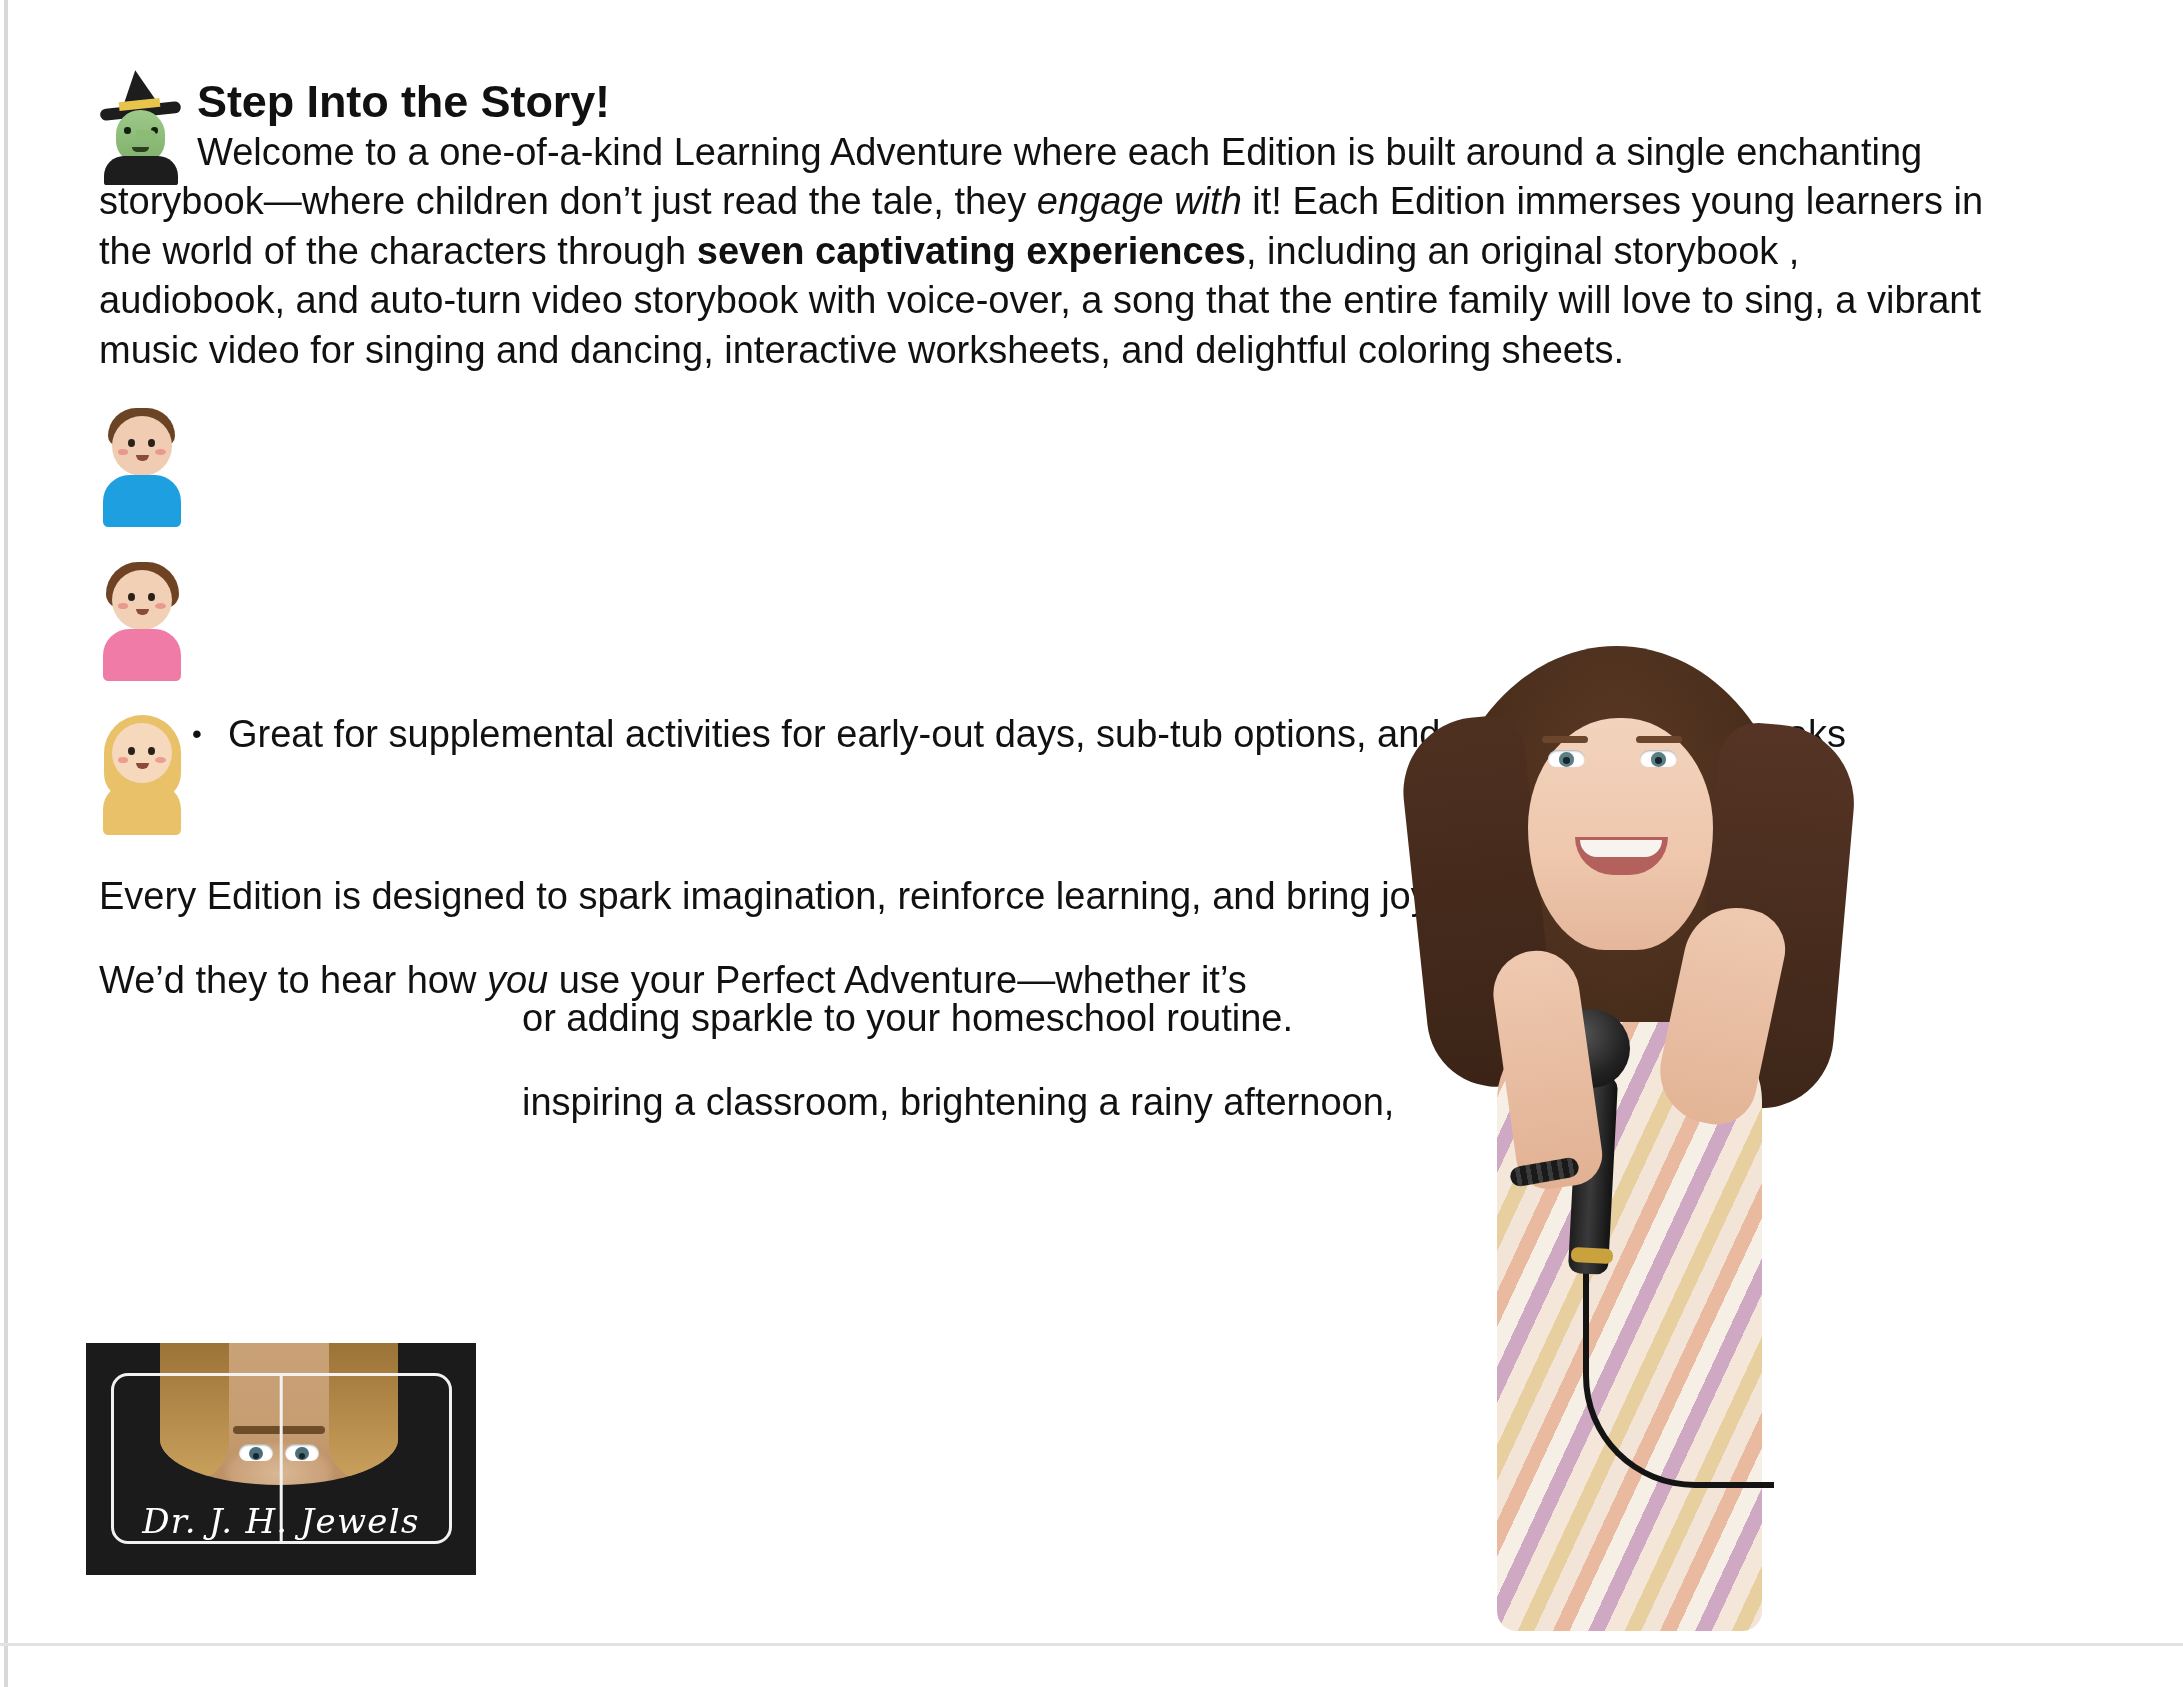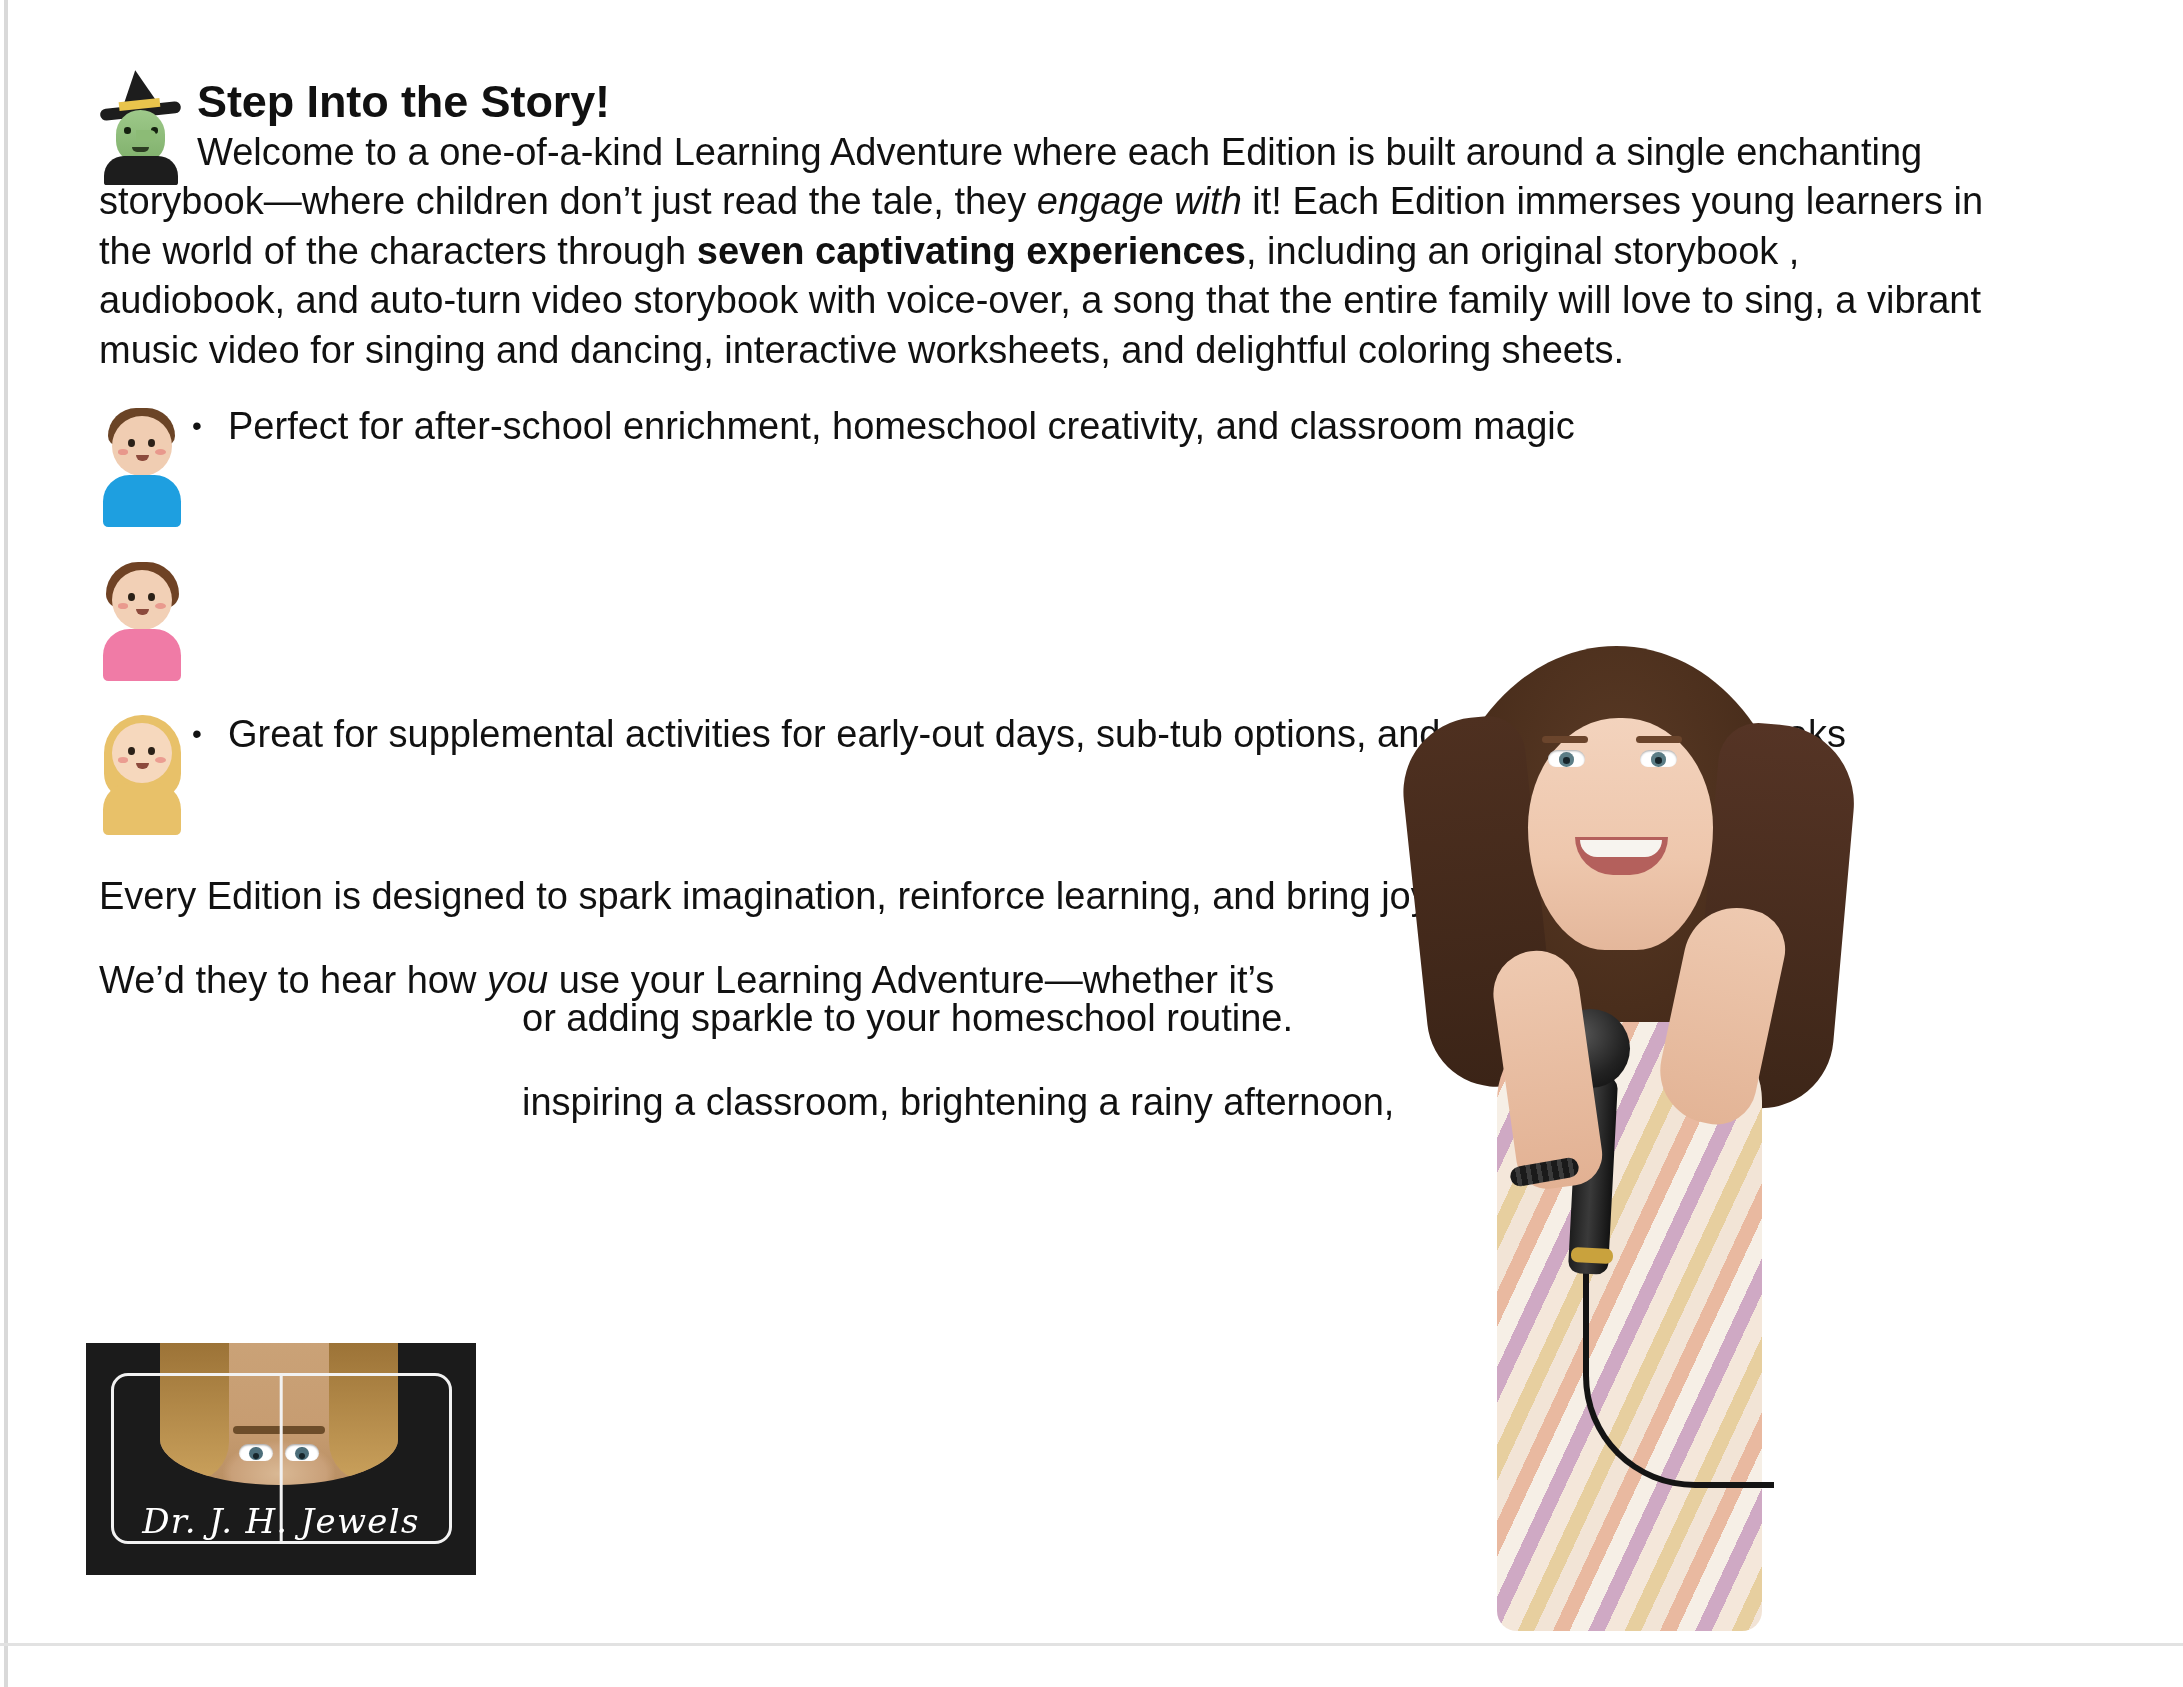--- a/index.html
+++ b/index.html
@@ -483,23 +483,20 @@
       <div class="bullet-row">
         <div class="emoji av">
           <div class="hair" style="background:#6b4426;"></div>
           <div class="head" style="background:#f0cdb2;"></div>
           <div class="eyeL"></div>
           <div class="eyeR"></div>
           <div class="blushL"></div>
           <div class="blushR"></div>
           <div class="mouth"></div>
           <div class="body" style="background:#1e9fe0;"></div>
-        </div>
-        <div class="btext">
-          <span class="dot">•</span><span>Perfect for after-school enrichment, homeschool creativity, and classroom magic</span>
         </div>
       </div>
 
       <div class="bullet-row">
         <div class="emoji av">
           <div class="hair" style="background:#6f4224; width:73px; left:6.6px; height:46px; border-radius:37px 37px 16px 16px;"></div>
           <div class="head" style="background:#f2d0b6;"></div>
           <div class="eyeL"></div>
           <div class="eyeR"></div>
           <div class="blushL"></div>
@@ -523,21 +520,21 @@
         <div class="btext">
           <span class="dot">•</span><span>Great for supplemental activities for early-out days, sub-tub options, and energizing brain breaks</span>
         </div>
       </div>
 
     </div>
 
     <div class="closing">
       <p>Every Edition is designed to spark imagination, reinforce learning, and bring joy to every setting.</p>
       <p class="last-block">
-        <span>We’d they to hear how </span><i>you</i><span> use your Learning Adventure—whether it’s</span>
+        <span>We’d they to hear how </span><i>you</i><span> use your Perfect Adventure—whether it’s</span>
       </p>
       <p class="indent-lines" style="margin-top:-16px;">or adding sparkle to your homeschool routine.</p>
       <p class="indent-lines" style="margin-top:5.3px;">inspiring a classroom, brightening a rainy afternoon,</p>
     </div>
 
   </div>
 
   <div class="logo">
     <div class="face">
       <div class="hair-l"></div>

